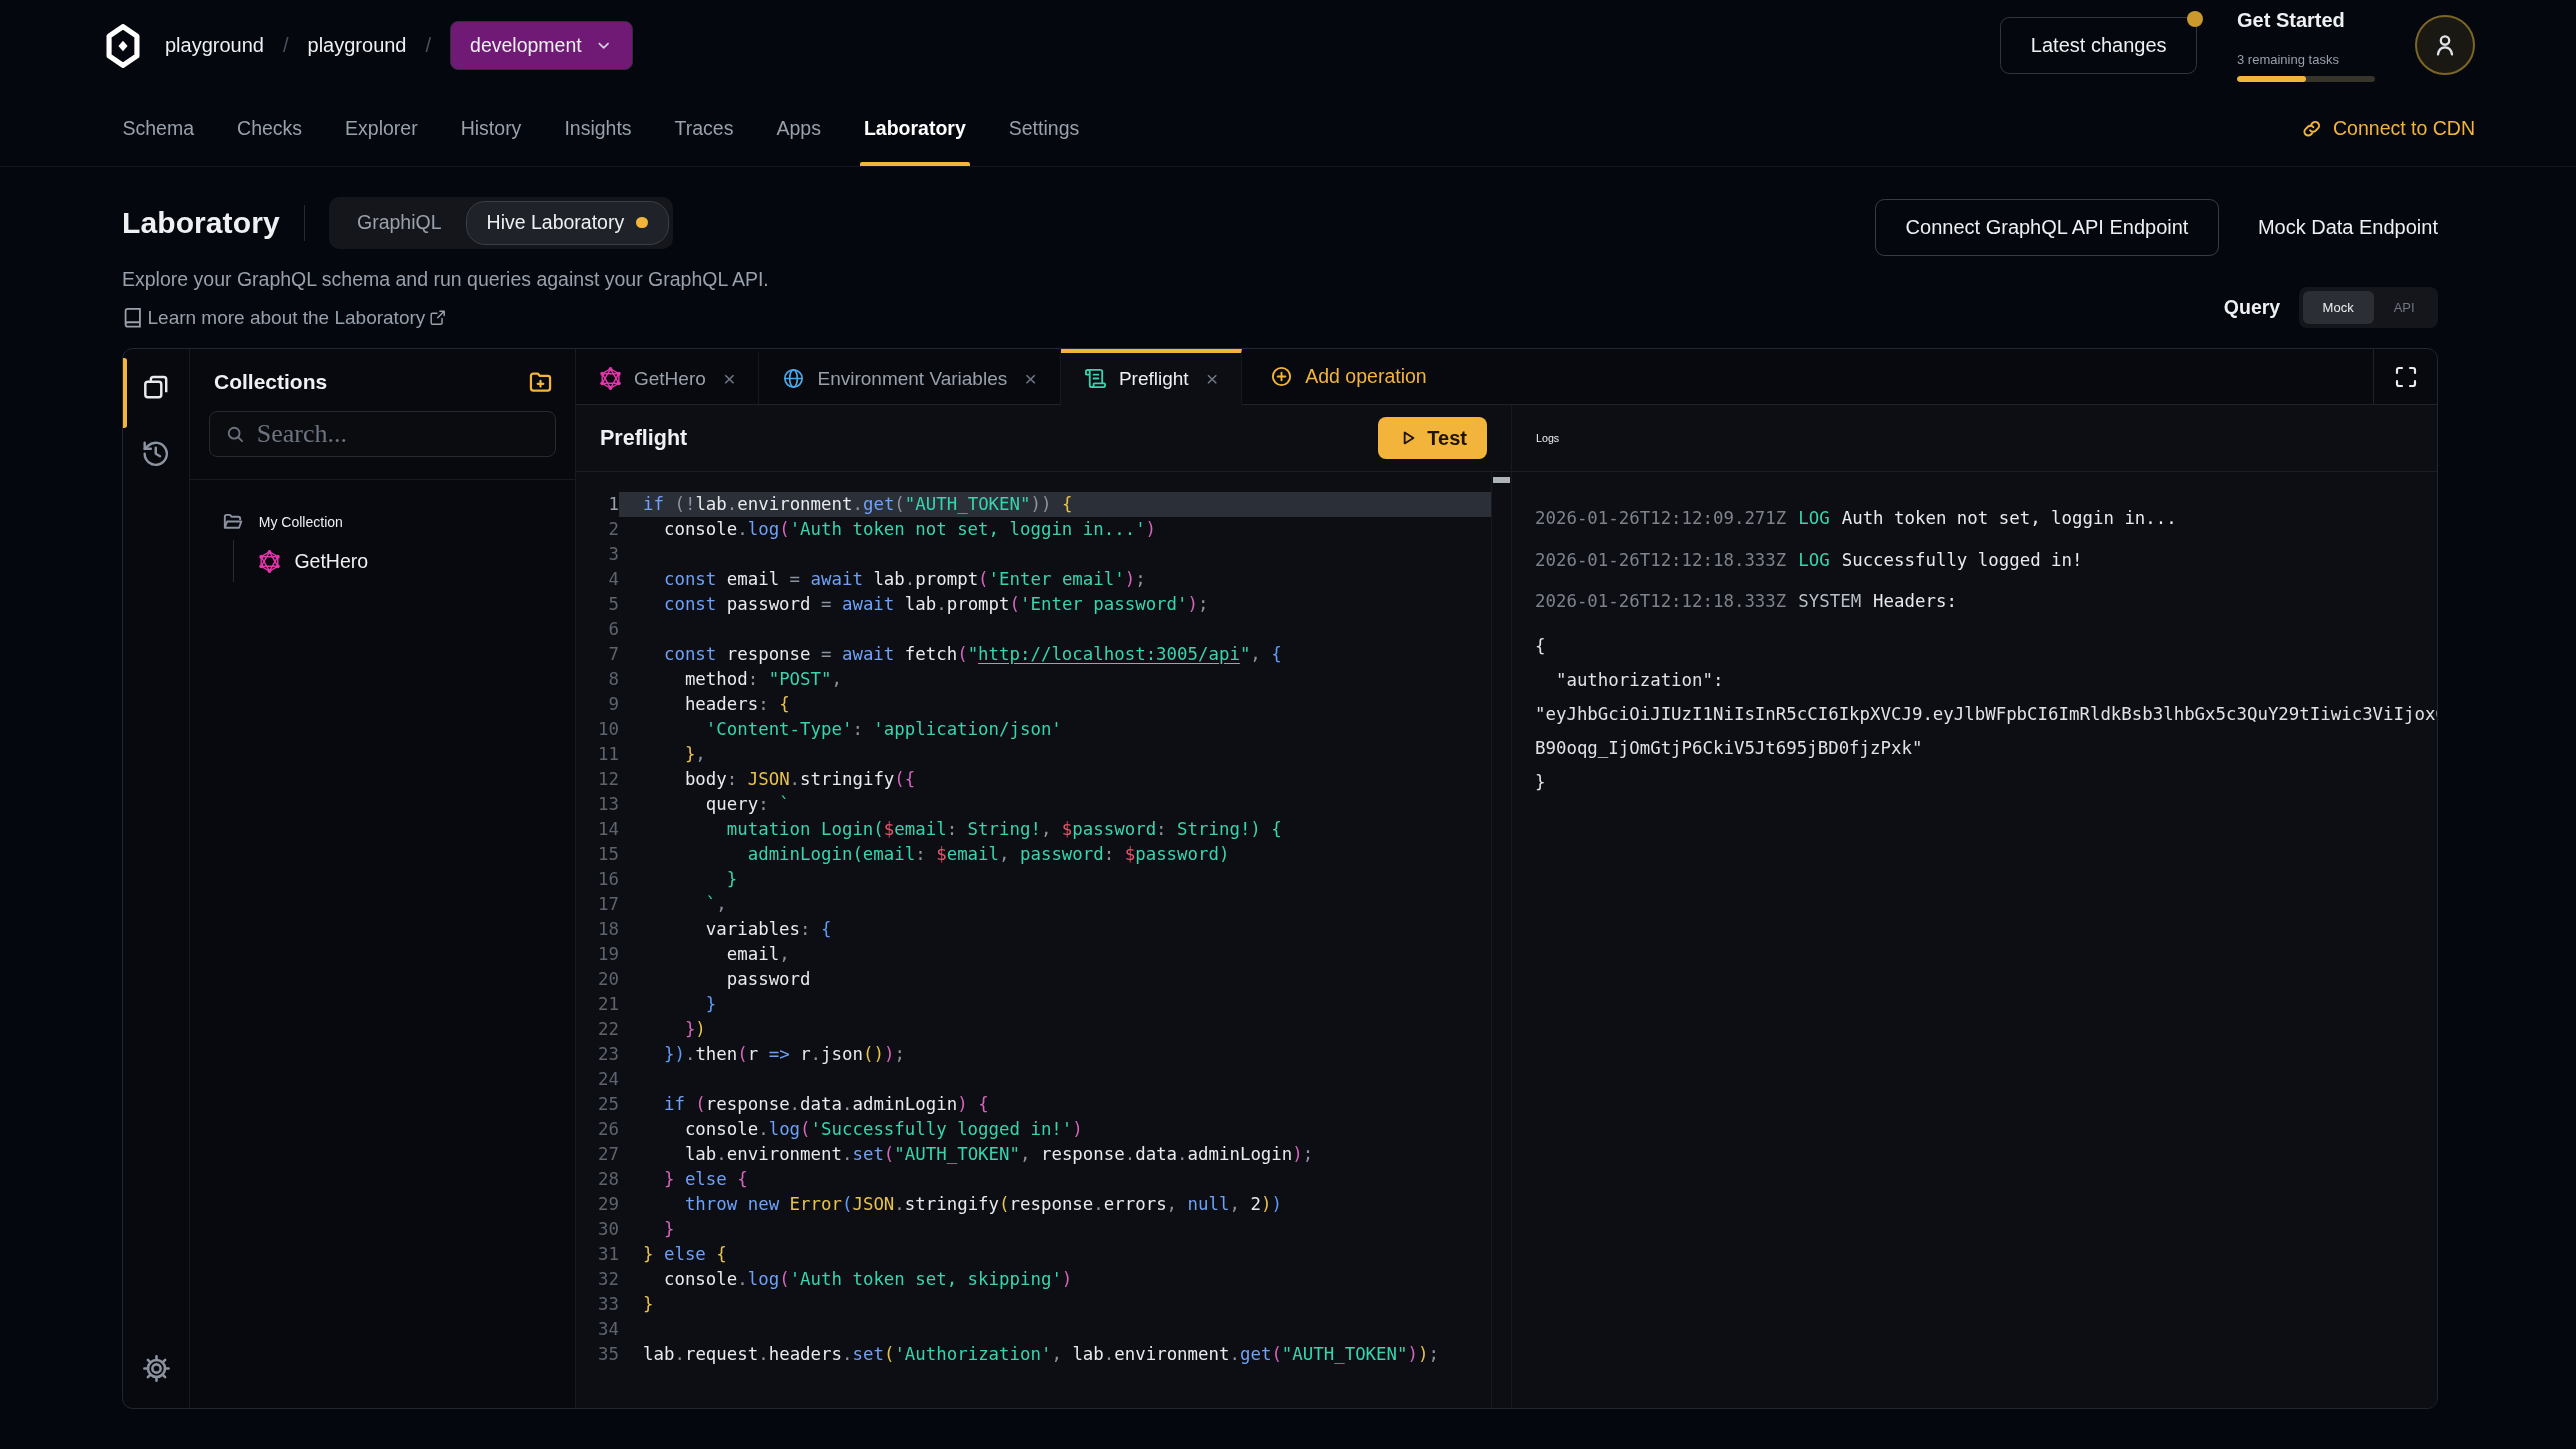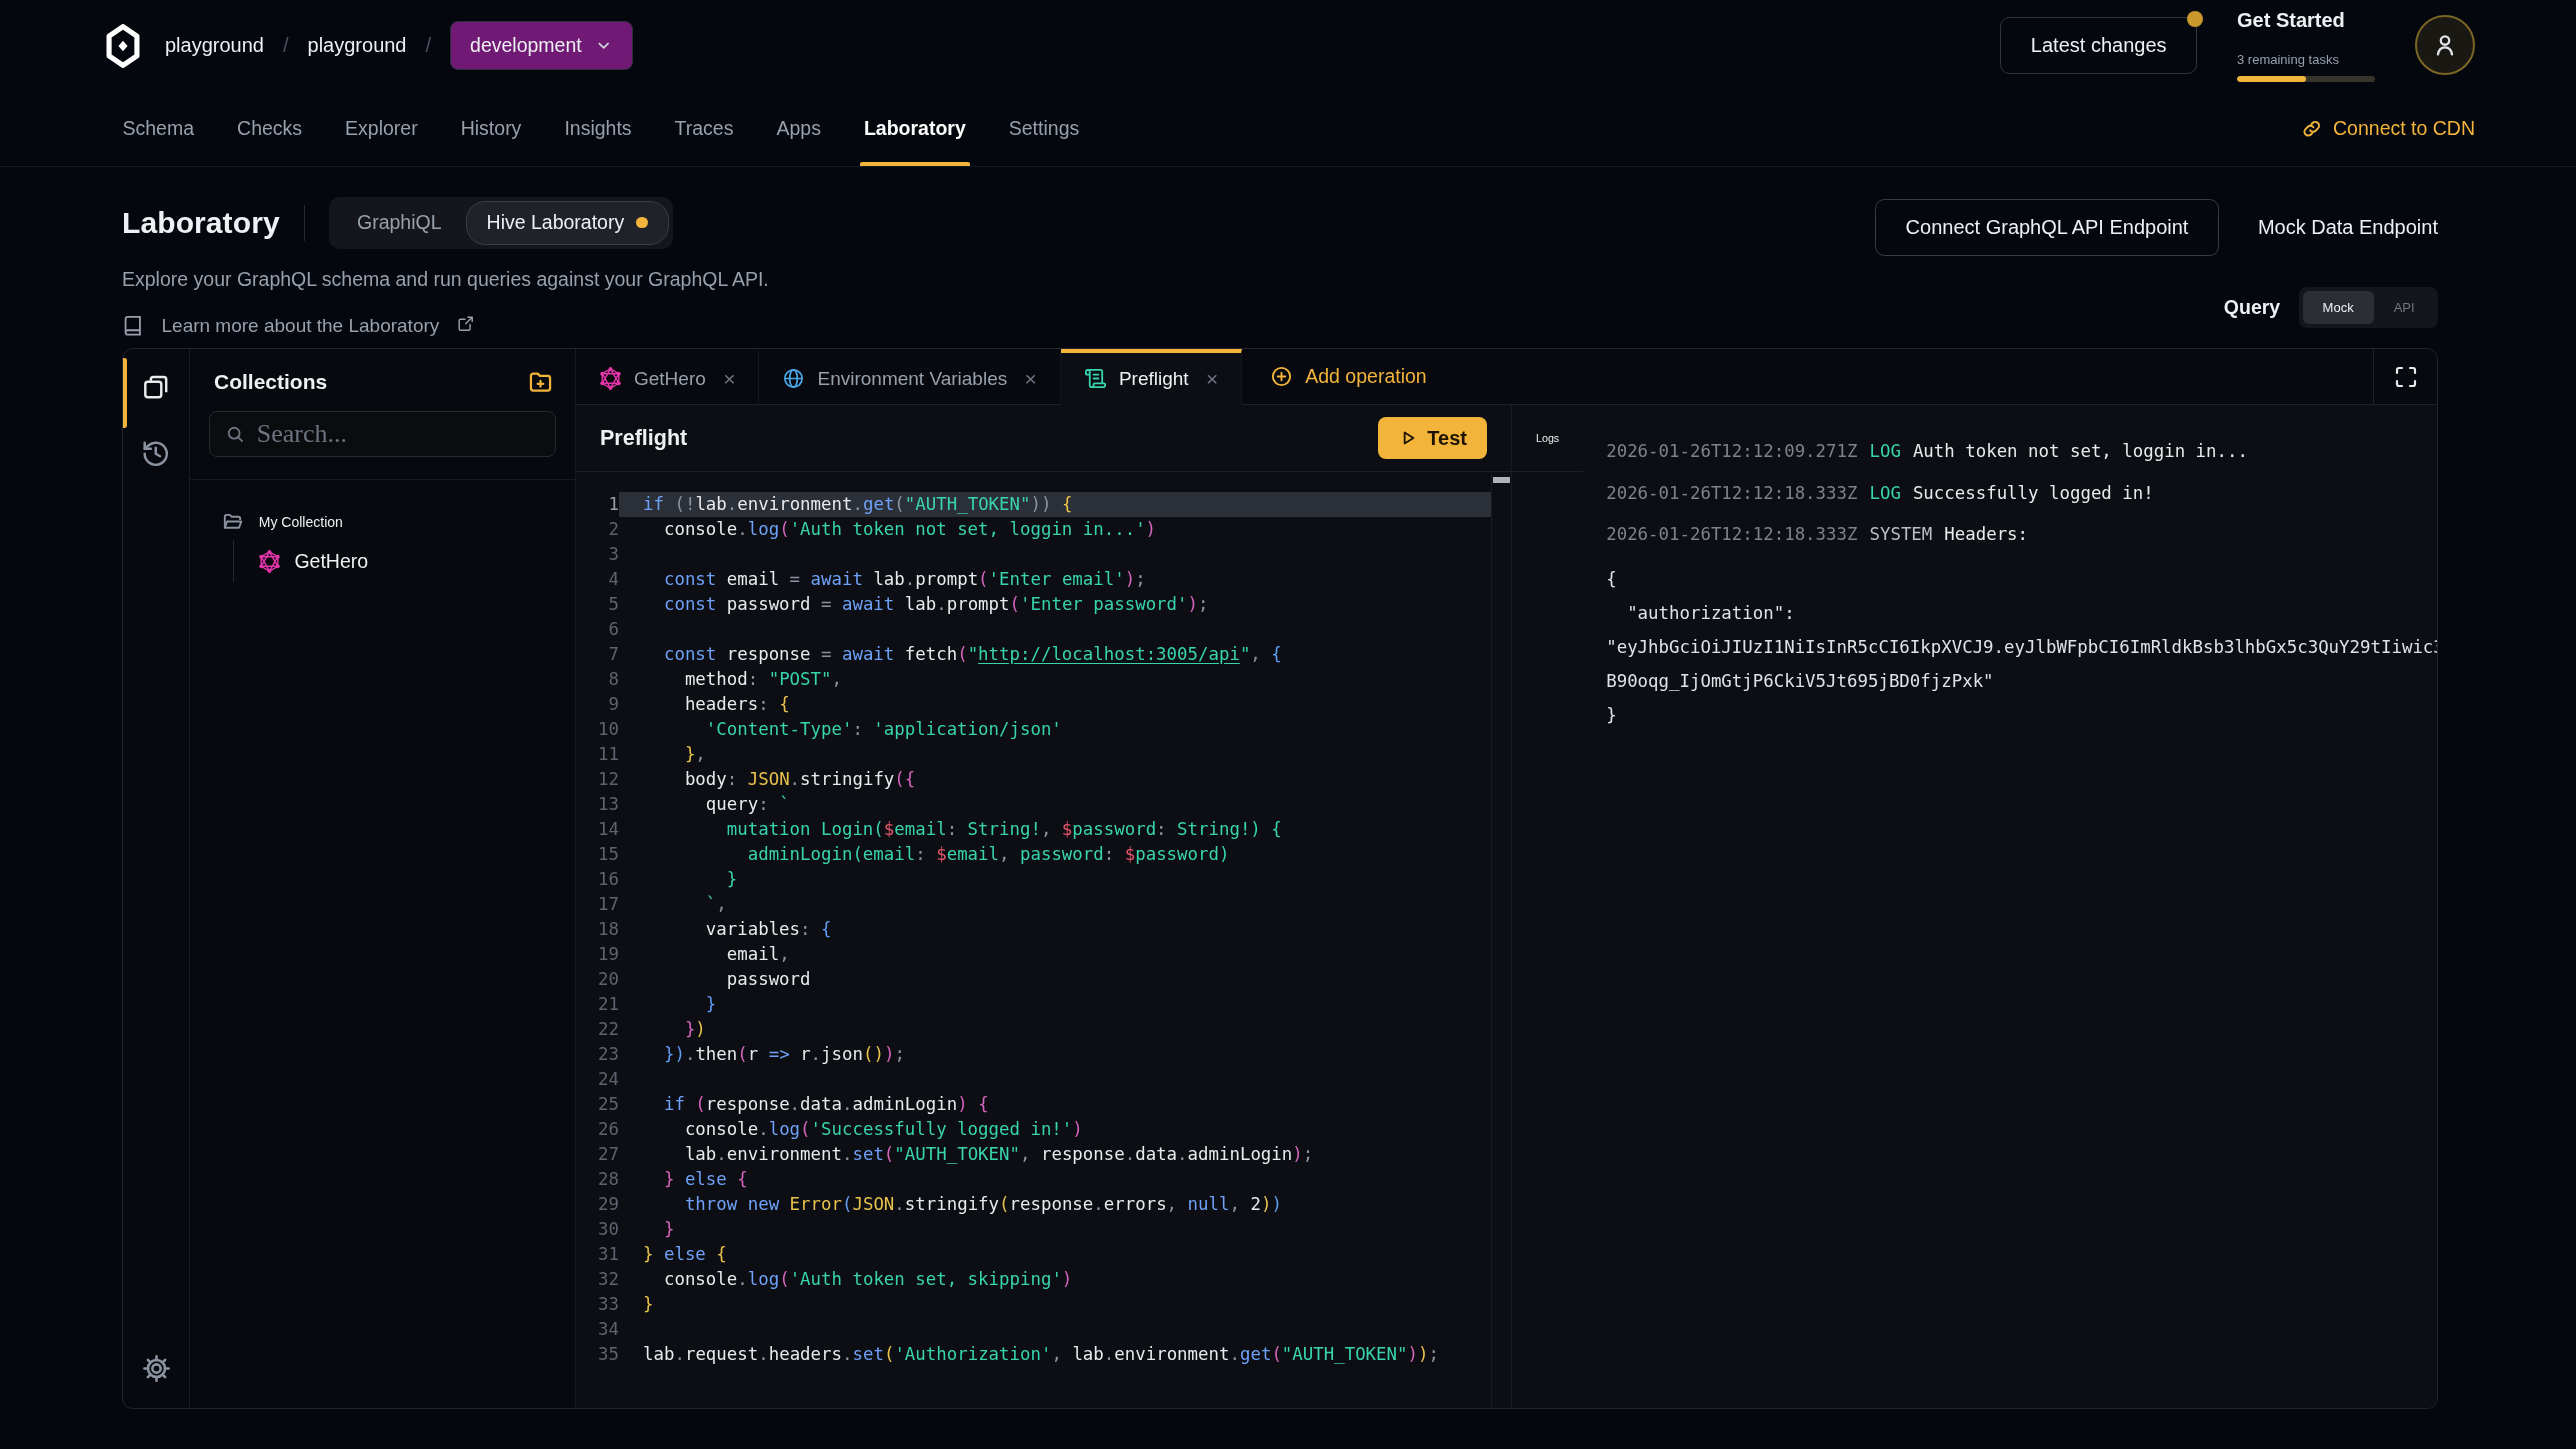--- a/index.html
+++ b/index.html
@@ -54,21 +54,21 @@
     padding:29.5px 138px 0 122px;height:181px}
   .title-row{display:flex;align-items:center;gap:24px}
   .page-title{font-size:30px;font-weight:650;letter-spacing:0.1px}
   .vdiv{width:1.3px;height:36px;background:#262a32}
   .seg{display:flex;align-items:center;background:#14161b;border-radius:10.7px;padding:4px}
   .seg-opt{padding:10.7px 24px;font-size:19.5px;color:var(--muted);cursor:pointer}
   .seg-opt.active{background:#1f2228;border:1.3px solid #3a3e46;border-radius:19px;color:var(--text);
     display:flex;align-items:center;gap:12px;padding:9.4px 20px}
   .seg-dot{width:11.4px;height:11.4px;border-radius:50%;background:var(--accent)}
   .subtitle{margin-top:19px;font-size:19.5px;color:var(--muted)}
-  .learn{margin-top:24px;display:flex;align-items:flex-start;gap:18px;color:var(--muted);font-size:19px;cursor:pointer}
+  .learn{margin-top:16px;display:flex;align-items:center;gap:4px;color:var(--muted);font-size:19px;cursor:pointer}
   .head-right{display:flex;flex-direction:column;align-items:flex-end;gap:31px;padding-top:2.7px}
   .endpoint-row{display:flex;align-items:center;gap:39px}
   .connect-btn{border:1.3px solid #383c44;border-radius:9.4px;padding:16px 29.5px;font-size:20px;
     color:var(--text);background:transparent;cursor:pointer}
   .mock-btn{font-size:20px;color:var(--text);background:none;border:none;cursor:pointer}
   .query-row{display:flex;align-items:center;gap:19px}
   .query-label{font-size:19.5px;font-weight:700}
   .mode-seg{display:flex;background:#14161b;border-radius:8px;padding:3.4px}
   .mode{padding:9.4px 20px;font-size:13px;color:#6f7682;border-radius:6px;cursor:pointer}
   .mode.active{background:#2b2e35;color:var(--text)}
@@ -125,21 +125,21 @@
   .code-line.hl .code-text{background:#2b3038}
   .code-line.hl .gutter{color:#9aa1ac}
   .scrollbar{position:absolute;top:0;right:0;bottom:0;width:20px;border-left:1.3px solid var(--line-soft)}
   .thumb{position:absolute;top:5.4px;right:1.3px;width:17px;height:6px;background:#aeb2b9;cursor:pointer}
 
   .tk-k{color:#6ea1f7}.tk-fn{color:#6ea1f7}.tk-v{color:#e8eaed}.tk-p{color:#8b93a0}
   .tk-s{color:#38d4ae}.tk-tl{color:#38d4ae}
   .tk-u{color:#38d4ae;text-decoration:underline;text-underline-offset:3.4px}
   .tk-y{color:#e9c24b}.tk-pk{color:#d565bd}.tk-bl{color:#5f9df5}.tk-rd{color:#e0556a}.tk-n{color:#e8eaed}
 
-  .logs-col{flex:1;background:var(--surface);display:flex;flex-direction:row;min-width:0}
+  .logs-col{flex:1;background:var(--surface);display:flex;flex-direction:column;min-width:0}
   .logs-head{height:67px;display:flex;align-items:center;padding:0 24px;
     border-bottom:1.3px solid #1b1e24;flex-shrink:0}
   .logs-body{flex:1;padding:32px 0 0 23px;font-family:"DejaVu Sans Mono","Liberation Mono",monospace;
     font-size:17.4px;overflow:hidden}
   .log-line{line-height:29.5px;margin-bottom:12px;white-space:nowrap;overflow:hidden}
   .log-time{color:#7d828c}
   .log-level{margin:0 12px}
   .level-LOG{color:#38d4ae}
   .level-SYSTEM{color:#b9bfc8}
   .log-msg{color:#e8eaed}

